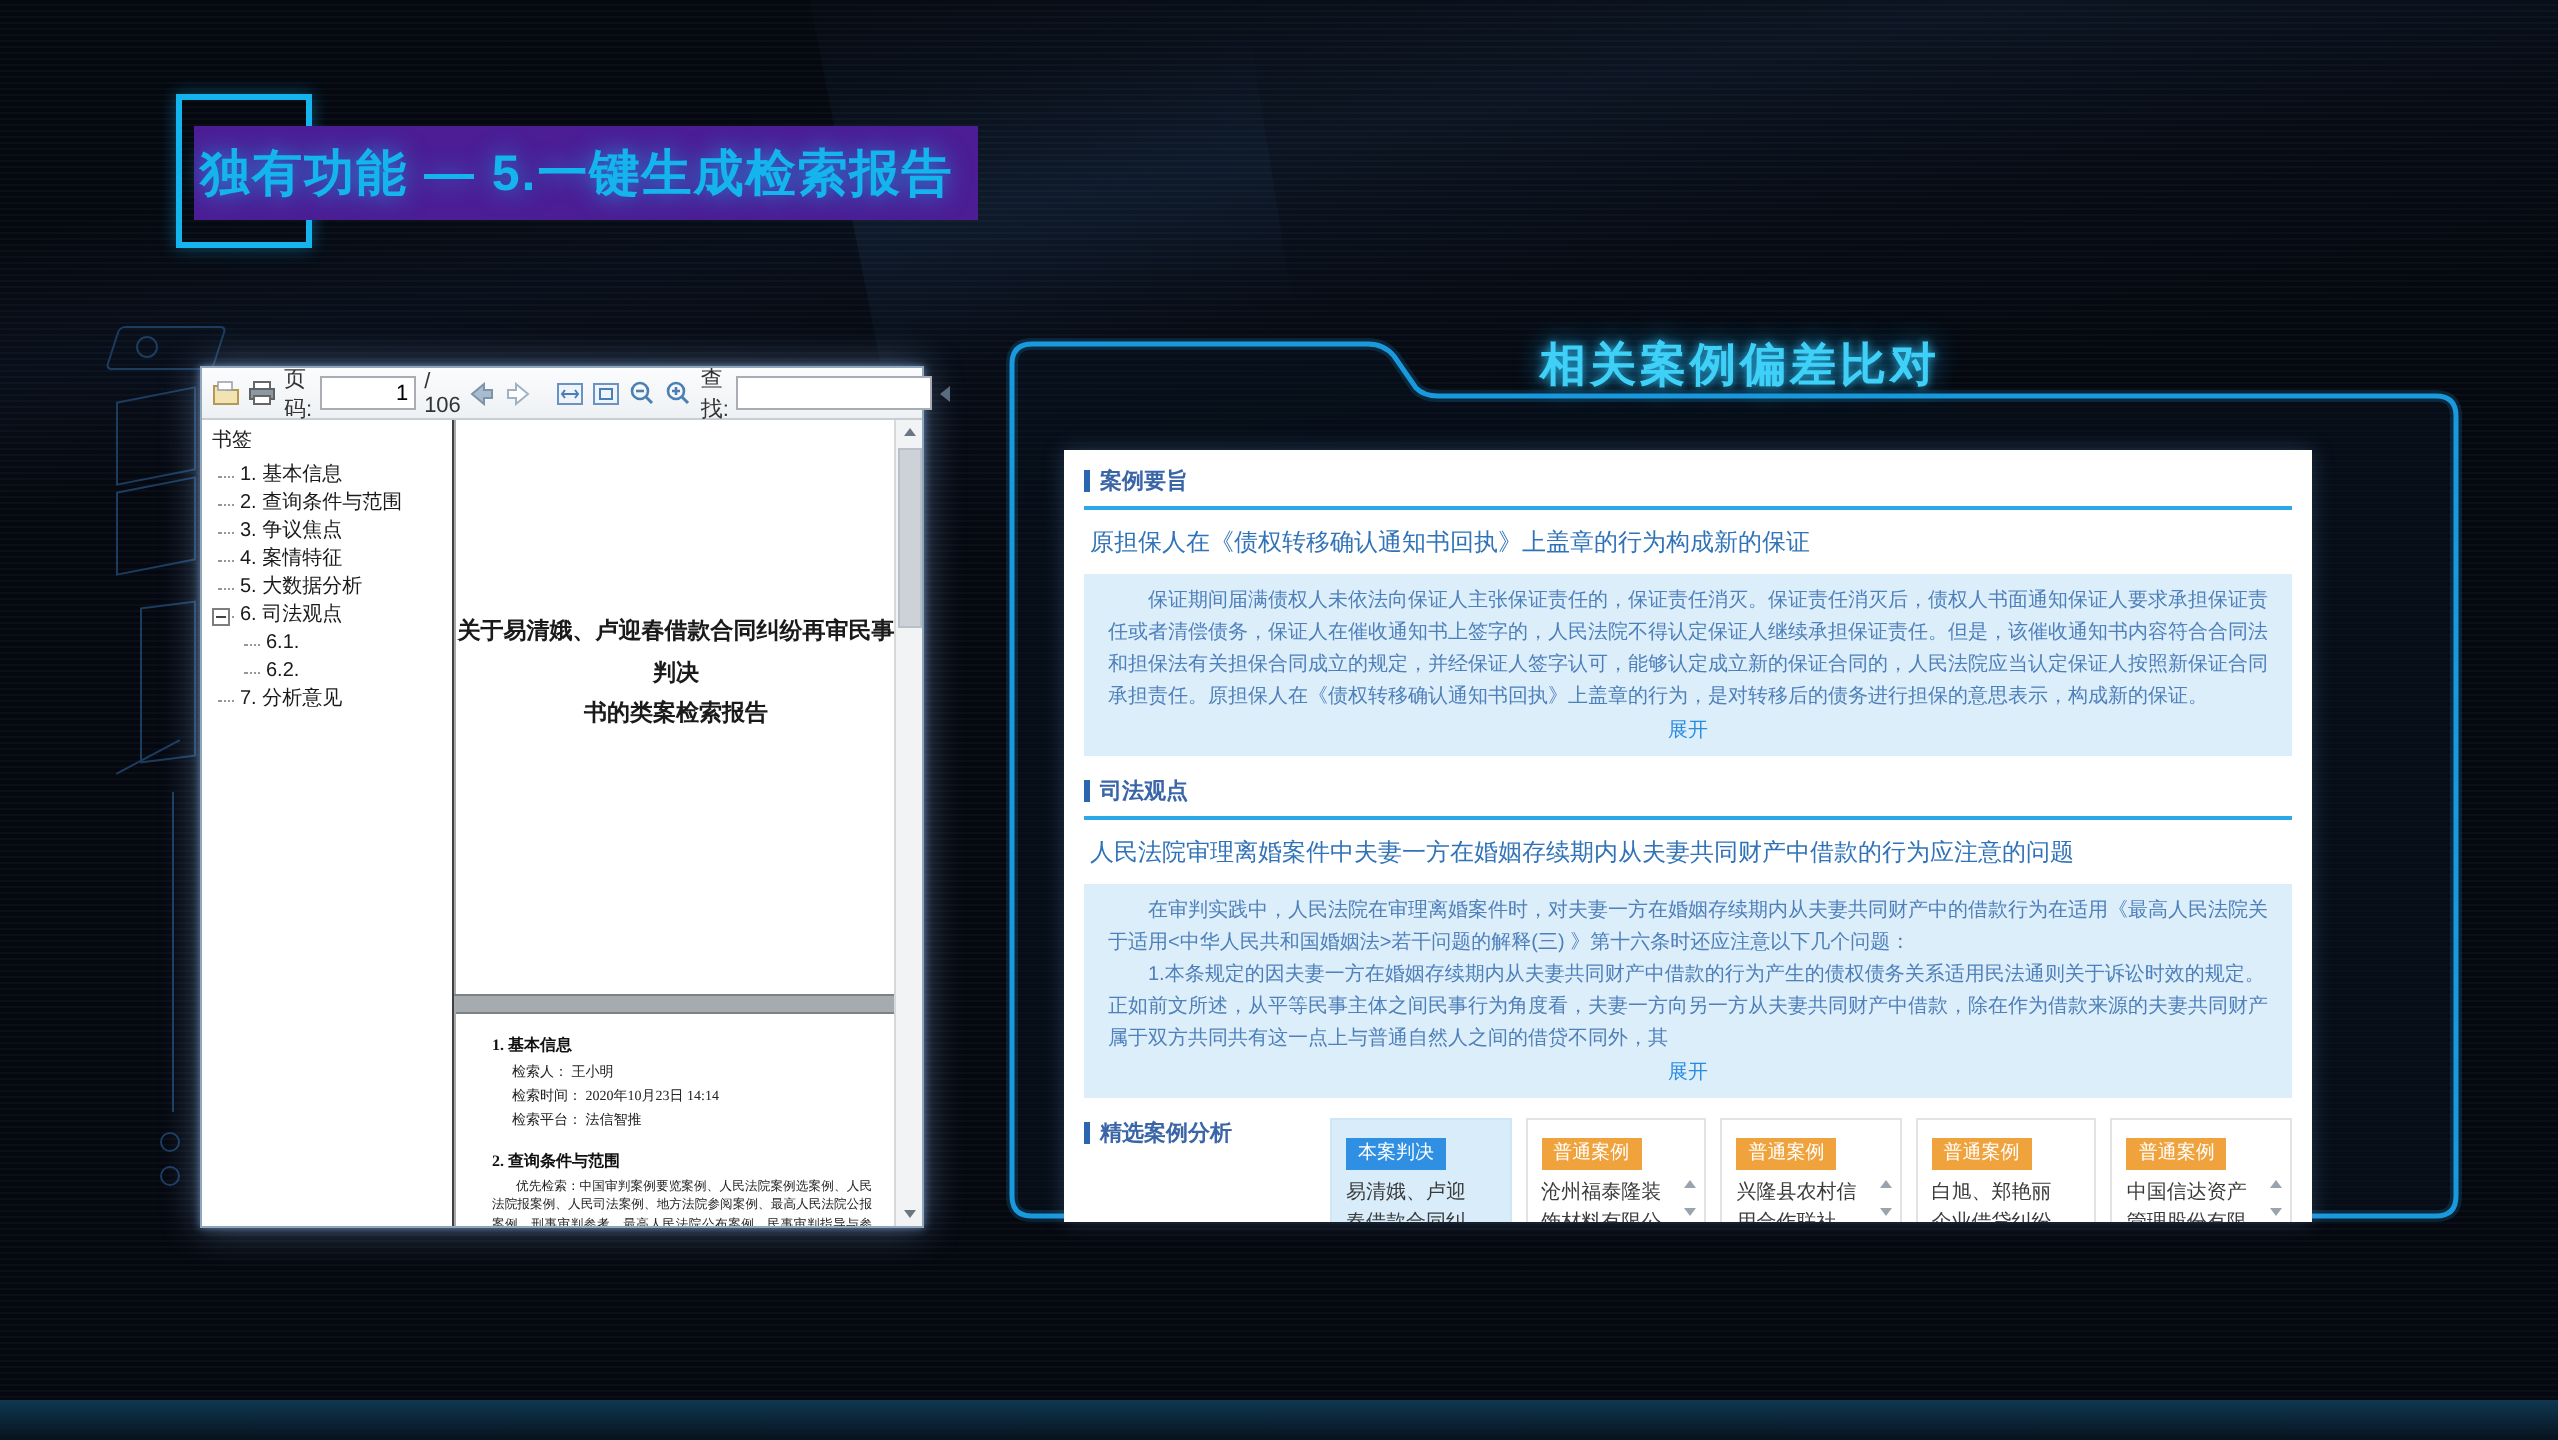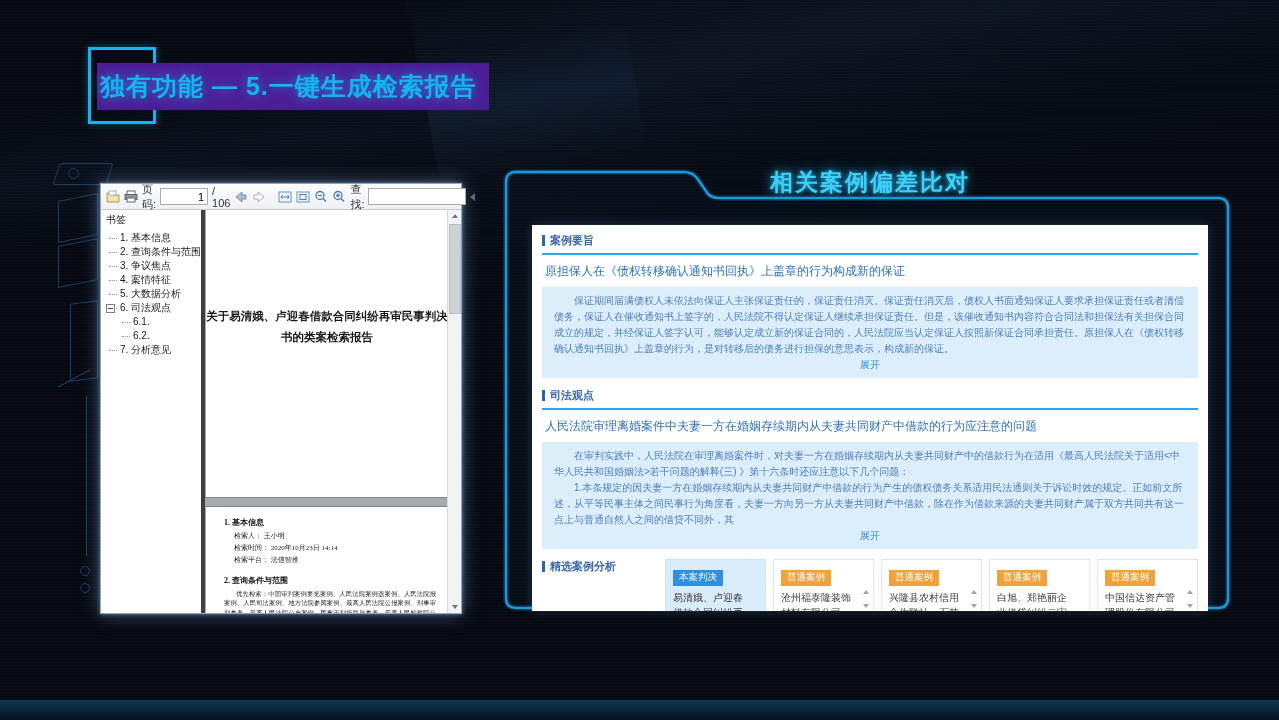--- a/index.html
+++ b/index.html
@@ -59,21 +59,21 @@
 
   .toolbar{height:25px;display:flex;align-items:center;gap:4px;padding:0 5px;
     background:linear-gradient(#fbfcfd,#eef1f4);border-bottom:1px solid #c9ccd1;font-size:11px;color:#333;}
   .toolbar svg{flex-shrink:0;}
   .tb-sep{width:1px;height:15px;background:#c3c7cc;margin:0 2px;}
   .page-input{width:40px;height:15px;border:1px solid #a9adb3;font-size:11px;text-align:right;padding:0 3px;font-family:"Liberation Sans",sans-serif;}
   .find-input{width:90px;height:15px;border:1px solid #a9adb3;font-size:11px;padding:0 3px;}
   .tb-collapse{width:0;height:0;border-top:4px solid transparent;border-bottom:4px solid transparent;border-right:5px solid #5a6b80;margin-left:auto;}
 
   .pdf-body{flex:1;display:flex;min-height:0;}
-  .bookmarks{width:104px;border-right:4px solid #404040;padding:3px 2px 0 5px;box-sizing:border-box;background:#fff;}
+  .bookmarks{width:126px;border-right:1px solid #404040;padding:3px 2px 0 5px;box-sizing:border-box;background:#fff;}
   .bm-header{font-size:10px;color:#222;margin-bottom:4px;}
   .bm-item{position:relative;font-size:10px;color:#1a1a1a;line-height:14px;padding-left:14px;white-space:nowrap;cursor:default;}
   .bm-item::before{content:"";position:absolute;left:3px;top:7px;width:8px;border-top:1px dotted #979797;}
   .bm-item.lvl2{padding-left:27px;}
   .bm-item.lvl2::before{left:16px;}
   .bm-expander{position:absolute;left:0;top:3px;width:7px;height:7px;border:1px solid #7e7e7e;background:#fff;}
   .bm-expander::after{content:"";position:absolute;left:1px;top:2.6px;width:5px;height:1px;background:#444;}
   .bm-item.haskid{padding-left:14px;}
 
   .docarea{flex:1;position:relative;background:#fff;min-width:0;}
@@ -93,21 +93,21 @@
   .tri-down{width:0;height:0;border-left:3.5px solid transparent;border-right:3.5px solid transparent;border-top:4.5px solid #6b7683;}
   .ds-thumb{position:absolute;left:1px;top:14px;width:10px;height:88px;background:#ccd2d8;border:1px solid #b9c0c7;}
 
   
   .right-frame{position:absolute;left:498px;top:162px;pointer-events:none;}
   .panel-title{position:absolute;left:640px;top:167px;width:460px;text-align:center;
     font-size:23px;font-weight:bold;color:#3fd0f7;letter-spacing:2px;
     text-shadow:0 0 14px rgba(23,152,213,.95),0 0 4px rgba(63,208,247,.8);}
 
   
-  .white-panel{position:absolute;left:532px;top:225px;width:676px;height:386px;background:#fff;
+  .white-panel{position:absolute;left:532px;top:225px;width:624px;height:386px;background:#fff;
     overflow:hidden;box-sizing:border-box;box-shadow:0 0 10px rgba(120,170,230,.25);}
   .sec{padding:8px 10px 0;}
   .sec-head{display:flex;align-items:center;gap:5px;}
   .sec-bar{width:3px;height:11px;background:#2c66ae;}
   .sec-name{font-size:11px;font-weight:bold;color:#3a66a8;}
   .sec-underline{height:2px;background:#2aa9e6;margin:5px 10px 0;}
   .sec-subtitle{margin:8px 13px 0;font-size:12px;color:#3173b8;}
   .bluebox{margin:7px 10px 0;background:#ddeefb;padding:6px 12px 2px;}
   .bluebox-text{font-size:10px;color:#4e80ba;line-height:1.6;white-space:pre-line;}
   .expand-link{text-align:center;font-size:10px;color:#2a8ce0;padding:1px 2px 4px;cursor:pointer;}

